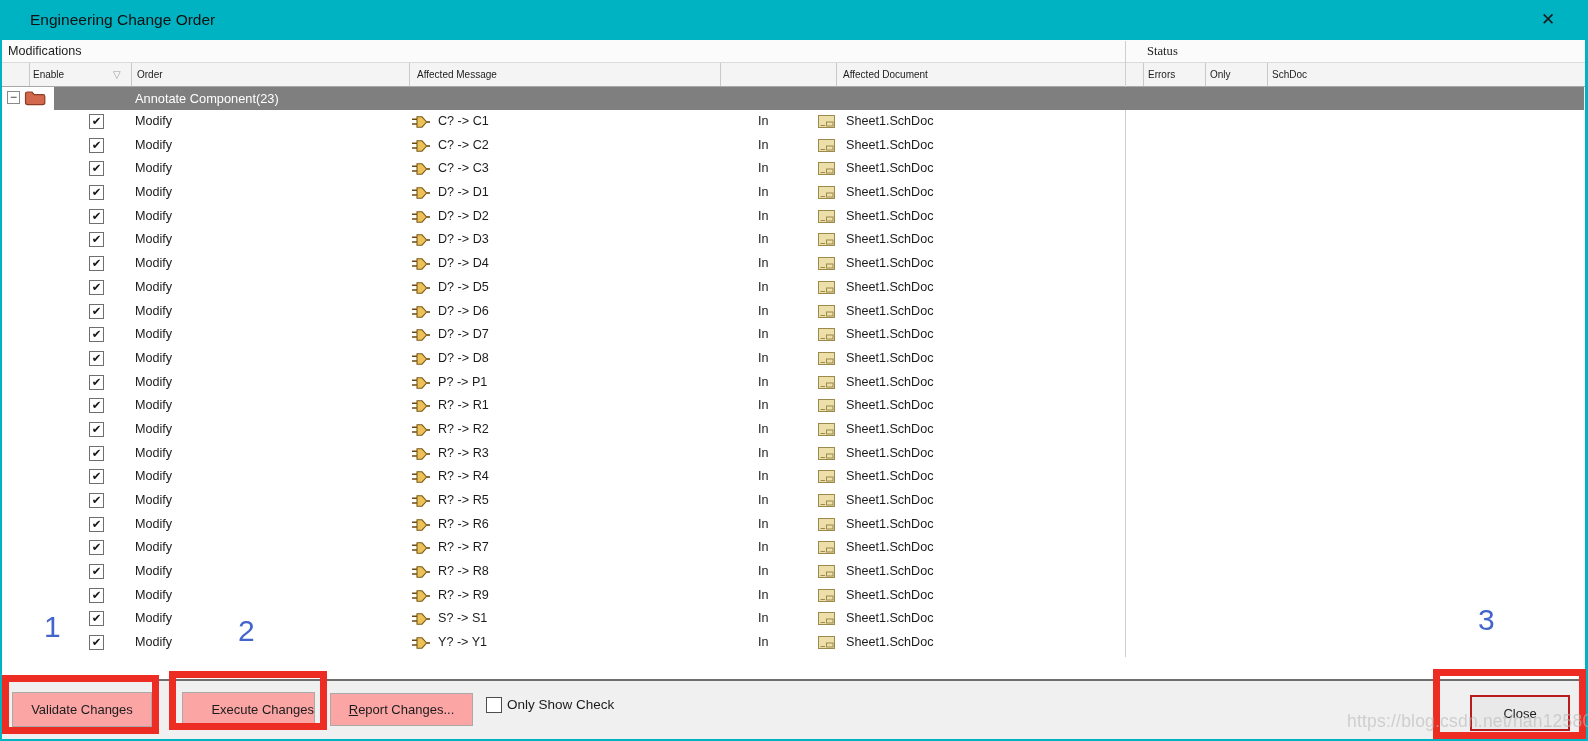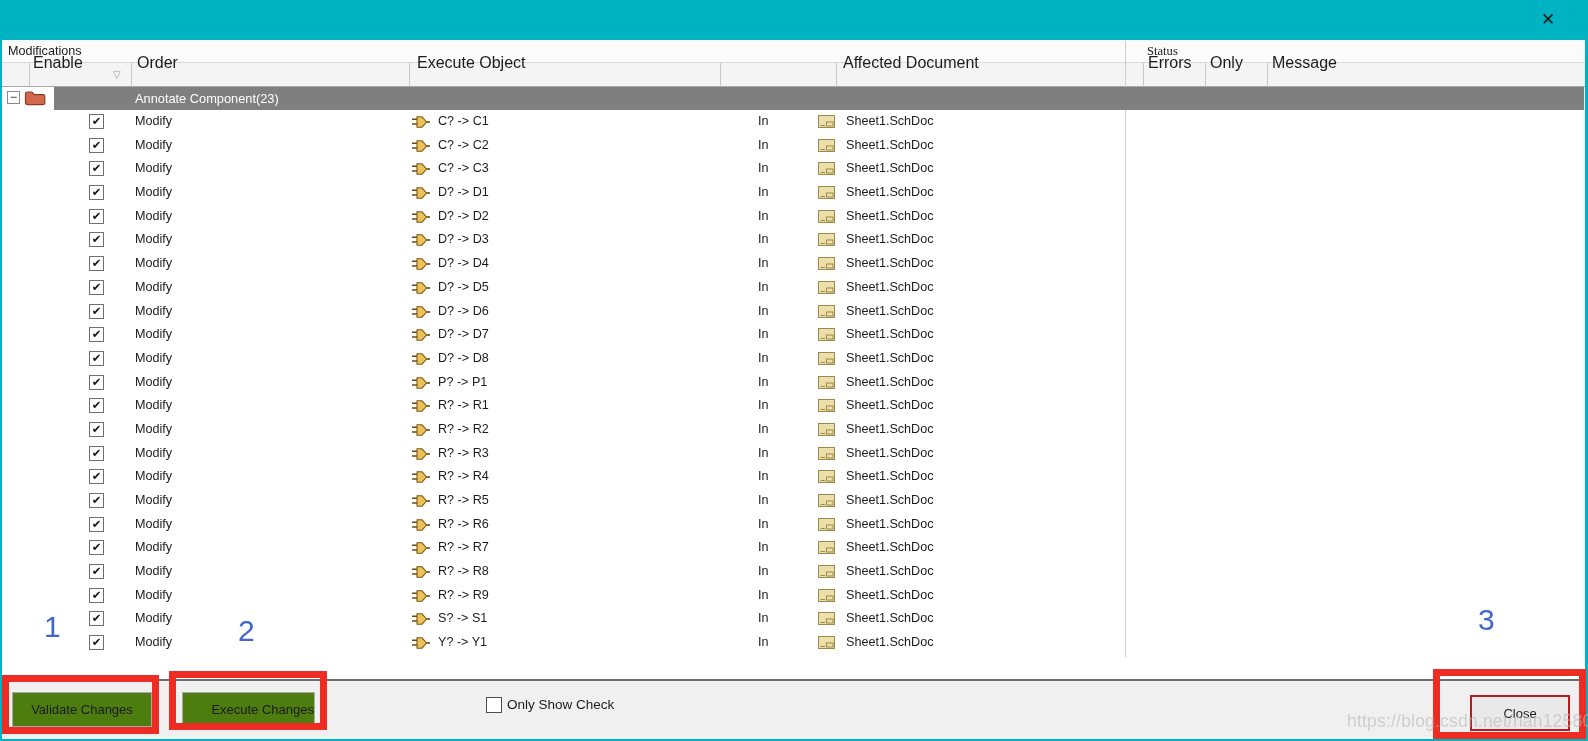--- a/index.html
+++ b/index.html
@@ -18,21 +18,21 @@
   .edge-l{left:0;top:40px;width:2px;height:701px;}
   .edge-r{left:1585px;top:40px;width:3px;height:701px;}
   .edge-b{left:0;top:737px;width:1588px;height:4px;}
   
   .strip{left:2px;top:40px;width:1583px;height:22px;background:#fbfbfb;border-bottom:1px solid #dadada;}
   .strip-label{top:40px;height:22px;line-height:22px;font-size:12.6px;color:#1c1c1c;}
   .lbl-mods{left:8px;}
   .lbl-status{left:1147px;font-family:Liberation Serif, serif;}
   
   .colhead{left:2px;top:63px;width:1583px;height:23px;background:#f4f4f4;border-bottom:1px solid #a8a8a8;}
-  .colhead-label{top:51px;height:23px;line-height:23px;font-size:16px;color:#1c1c1c;}
+  .colhead-label{top:63px;height:23px;line-height:23px;font-size:10px;color:#1c1c1c;}
   .hdiv{top:63px;width:1px;height:23px;background:#c9c9c9;}
   .filter-glyph{left:113px;top:63px;height:23px;line-height:23px;font-size:10px;color:#9a9a9a;}
   
   .vdivider{left:1125px;top:41px;width:1px;height:616px;background:#cfcfcf;z-index:1;}
   
   .expand-box{left:7px;top:91px;width:13px;height:13px;background:#fff;border:1px solid #8a8a8a;
     line-height:11px;text-align:center;font-size:12px;color:#333;box-sizing:border-box;cursor:pointer;}
   .folder{left:24px;top:89px;}
   .group-bar{left:54px;top:87px;width:1530px;height:23px;background:#7f7f7f;z-index:2;}
   .group-label{left:135px;top:87px;height:24px;line-height:23px;font-size:12.8px;color:#ffffff;z-index:3;}
@@ -43,21 +43,21 @@
   .row .cb{position:absolute;left:89px;top:4px;width:15px;height:15px;background:#fff;border:1px solid #6f6f6f;
     box-sizing:border-box;text-align:center;line-height:12px;font-size:11.5px;color:#141414;cursor:pointer;}
   .c-action{left:135px;}
   .c-object{left:438px;}
   .c-scope{left:758px;}
   .c-doc{left:846px;}
   .row .obj-icon{position:absolute;left:412px;top:5px;}
   .row .doc-icon{position:absolute;left:818px;top:5px;}
   
   .footer{left:2px;top:679px;width:1583px;height:58px;background:#f0f0f0;border-top:2px solid #6e6e6e;box-sizing:content-box;}
-  .btn{position:absolute;background:#4d7c0f;border:1px solid #a9a9a9;box-sizing:border-box;
+  .btn{position:absolute;background:#fca5a5;border:1px solid #a9a9a9;box-sizing:border-box;
     font-family:inherit;font-size:13px;color:#1c1c1c;text-align:center;cursor:pointer;padding:0;}
   .btn-validate{left:12px;top:692px;width:140px;height:35px;}
   .btn-execute{left:182px;top:692px;width:133px;height:35px;text-align:right;}
   .btn-report{left:330px;top:693px;width:143px;height:33px;}
   .btn-close{left:1470px;top:695px;width:100px;height:36px;border:2px solid #b91c1c;background:#e9e9e9;}
   .ose-box{left:486px;top:697px;width:16px;height:16px;background:#fff;border:1px solid #4d4d4d;box-sizing:border-box;cursor:pointer;}
   .ose-label{left:507px;top:697px;height:16px;line-height:16px;font-size:13.5px;color:#1c1c1c;}
   
   .redbox{position:absolute;border:7px solid #ed2c24;box-sizing:border-box;z-index:50;pointer-events:none;}
   .rb1{left:2px;top:675px;width:157px;height:59px;}
@@ -69,20 +69,21 @@
   .n3{left:1478px;top:605px;}
   .watermark{left:1347px;top:711px;font-size:17.5px;color:rgba(185,185,185,0.62);z-index:70;white-space:nowrap;letter-spacing:0.2px;}
   u{text-decoration:underline;}
 </style>
 </head>
 <body>
 
 <div class="dialog">
 
   <div class="abs titlebar">
+    <div class="abs title-text">Engineering Change Order</div>
     <div class="abs close-x">✕</div>
   </div>
 
   <div class="abs edge edge-l"></div>
   <div class="abs edge edge-r"></div>
   <div class="abs edge edge-b"></div>
 
   <div class="abs strip"></div>
   <div class="abs strip-label lbl-mods">Modifications</div>
   <div class="abs strip-label lbl-status">Status</div>
@@ -92,25 +93,25 @@
   <div class="abs hdiv" style="left:131px"></div>
   <div class="abs hdiv" style="left:409px"></div>
   <div class="abs hdiv" style="left:720px"></div>
   <div class="abs hdiv" style="left:836px"></div>
   <div class="abs hdiv" style="left:1143px"></div>
   <div class="abs hdiv" style="left:1205px"></div>
   <div class="abs hdiv" style="left:1267px"></div>
   <div class="abs colhead-label" style="left:33px">Enable</div>
   <div class="abs filter-glyph">▽</div>
   <div class="abs colhead-label" style="left:137px">Order</div>
-  <div class="abs colhead-label" style="left:417px">Execute Object</div>
+  <div class="abs colhead-label" style="left:417px">Affected Message</div>
   <div class="abs colhead-label" style="left:843px">Affected Document</div>
   <div class="abs colhead-label" style="left:1148px">Errors</div>
   <div class="abs colhead-label" style="left:1210px">Only</div>
-  <div class="abs colhead-label" style="left:1272px">Message</div>
+  <div class="abs colhead-label" style="left:1272px">SchDoc</div>
 
   <div class="abs vdivider"></div>
 
   <div class="abs expand-box">−</div>
   <svg class="abs folder" width="22" height="17" viewBox="0 0 22 17">
     <path d="M1.5 5 Q1.5 3 3.5 3 L8 3 L10.2 5.6 L19 5.6 Q20.8 5.6 20.8 7.4 L20.8 13.6 Q20.8 15.6 18.8 15.6 L3.5 15.6 Q1.5 15.6 1.5 13.6 Z" fill="#d2684c" stroke="#8d3c26" stroke-width="1.2"></path>
   </svg>
   <div class="abs group-bar"></div>
   <div class="abs group-label">Annotate Component(23)</div>
 
@@ -504,20 +505,21 @@
         <rect x="8.5" y="7" width="6.5" height="4" fill="none" stroke="#9b8a4a"></rect>
         <path d="M2.5 10.5 H7" stroke="#9b8a4a"></path>
       </svg>
       <span class="cell c-doc">Sheet1.SchDoc</span>
     </div>
     </div>
 
   <div class="abs footer"></div>
   <button class="btn btn-validate">Validate Changes</button>
   <button class="btn btn-execute">Execute Changes</button>
+  <button class="btn btn-report"><u>R</u>eport Changes...</button>
   <div class="abs ose-box"></div>
   <div class="abs ose-label">Only Show Check</div>
   <button class="btn btn-close">Close</button>
 
   <div class="redbox rb1"></div>
   <div class="redbox rb2"></div>
   <div class="redbox rb3"></div>
   <div class="bluenum n1">1</div>
   <div class="bluenum n2">2</div>
   <div class="bluenum n3">3</div>

